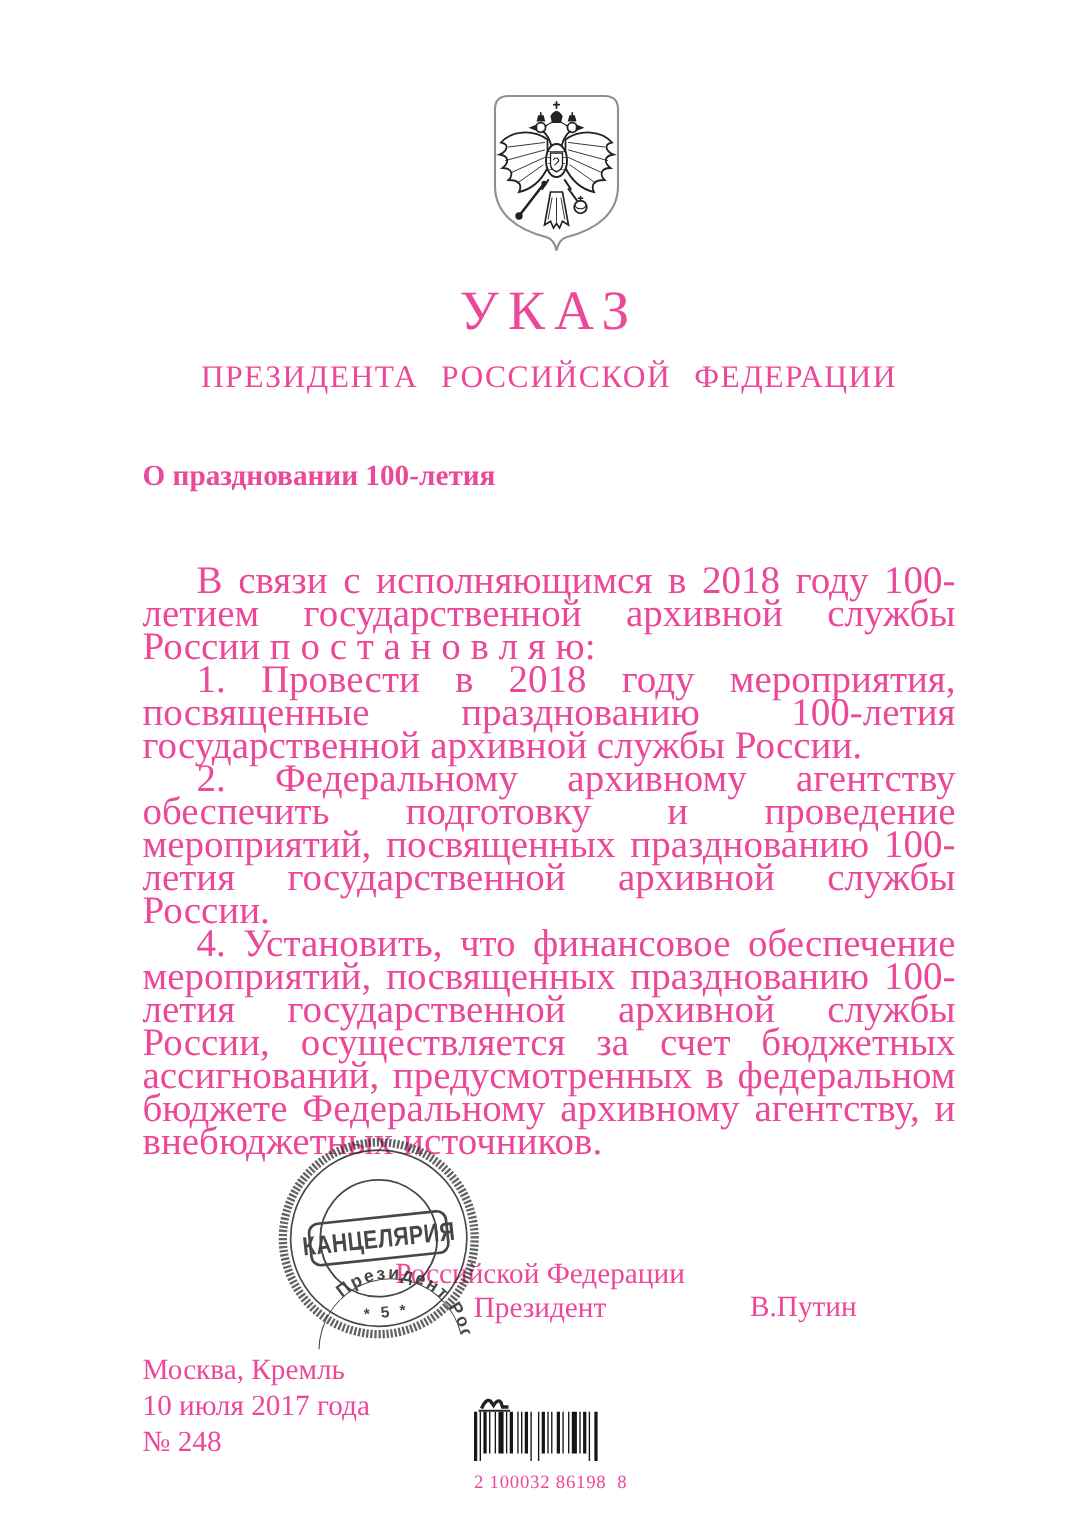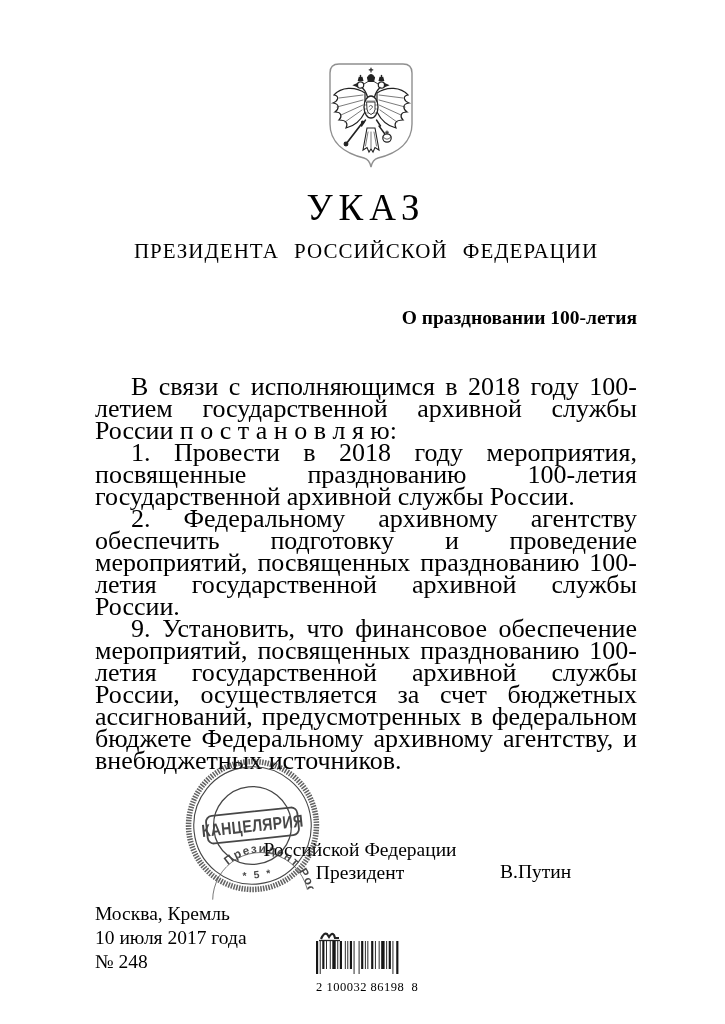--- a/index.html
+++ b/index.html
@@ -3,34 +3,34 @@
 <meta charset="utf-8">
 <style>
   html,body{margin:0;padding:0;background:#e8e8e8;}
   .page{
     position:relative;
     width:725px;height:1024px;
     background:#ffffff;
     margin:0 auto;
     overflow:hidden;
     font-family:"Liberation Serif","DejaVu Serif",serif;
-    color:#000000;
+    color:#ec4899;
   }
   .emblem{position:absolute;left:327px;top:62px;width:88px;height:108px;}
   .doc-type{
     position:absolute;left:95px;top:186px;width:542px;
     text-align:center;font-size:37px;letter-spacing:6px;font-weight:500;
   }
   .issuer{
     position:absolute;left:75px;top:239px;width:582px;
     text-align:center;font-size:21px;letter-spacing:1px;word-spacing:9px;
   }
   .subject{
     position:absolute;left:95px;top:306px;width:542px;
-    text-align:right;font-weight:bold;font-size:19.5px;line-height:23px;
+    text-align:left;font-weight:bold;font-size:19.5px;line-height:23px;
   }
   .body-text{
     position:absolute;left:95px;top:376px;width:542px;
     font-size:26px;line-height:22px;text-align:justify;
   }
   .body-text p{margin:0;text-indent:36px;}
   .sig-title{
     position:absolute;left:250px;top:838px;width:220px;
     text-align:center;font-size:19.5px;line-height:23px;z-index:2;
   }
@@ -112,21 +112,21 @@
   <div class="doc-type">УКАЗ</div>
   <div class="issuer">ПРЕЗИДЕНТА РОССИЙСКОЙ ФЕДЕРАЦИИ</div>
   <div class="subject">
     <div>О праздновании 100-летия</div>
   </div>
 
   <div class="body-text">
     <p>В связи с исполняющимся в 2018 году 100-летием государственной архивной службы России п о с т а н о в л я ю:</p>
     <p>1. Провести в 2018 году мероприятия, посвященные празднованию 100-летия государственной архивной службы России.</p>
     <p>2. Федеральному архивному агентству обеспечить подготовку и проведение мероприятий, посвященных празднованию 100-летия государственной архивной службы России.</p>
-    <p>9. Установить, что финансовое обеспечение мероприятий, посвященных празднованию 100-летия государственной архивной службы России, осуществляется за счет бюджетных ассигнований, предусмотренных в федеральном бюджете Федеральному архивному агентству, и внебюджетных источников.</p>
+    <p>4. Установить, что финансовое обеспечение мероприятий, посвященных празднованию 100-летия государственной архивной службы России, осуществляется за счет бюджетных ассигнований, предусмотренных в федеральном бюджете Федеральному архивному агентству, и внебюджетных источников.</p>
   </div>
 
   <div class="sig-title">
     <div>Российской Федерации</div>
     <div>Президент</div>
   </div>
   <div class="sig-name">В.Путин</div>
 
   <svg class="stamp" viewBox="0 0 200 200">
     <g stroke="#2e2e2e" fill="none">

